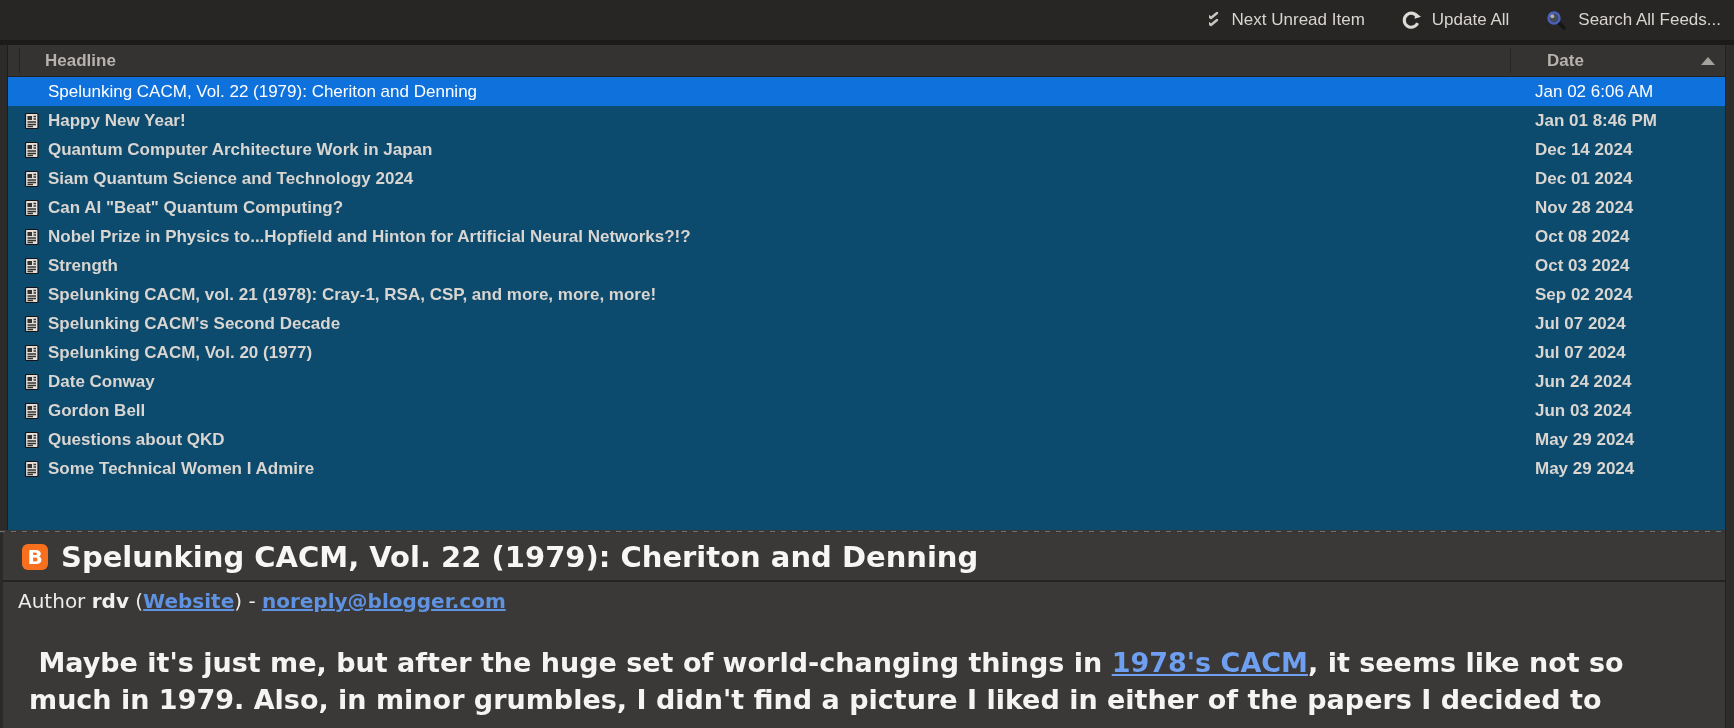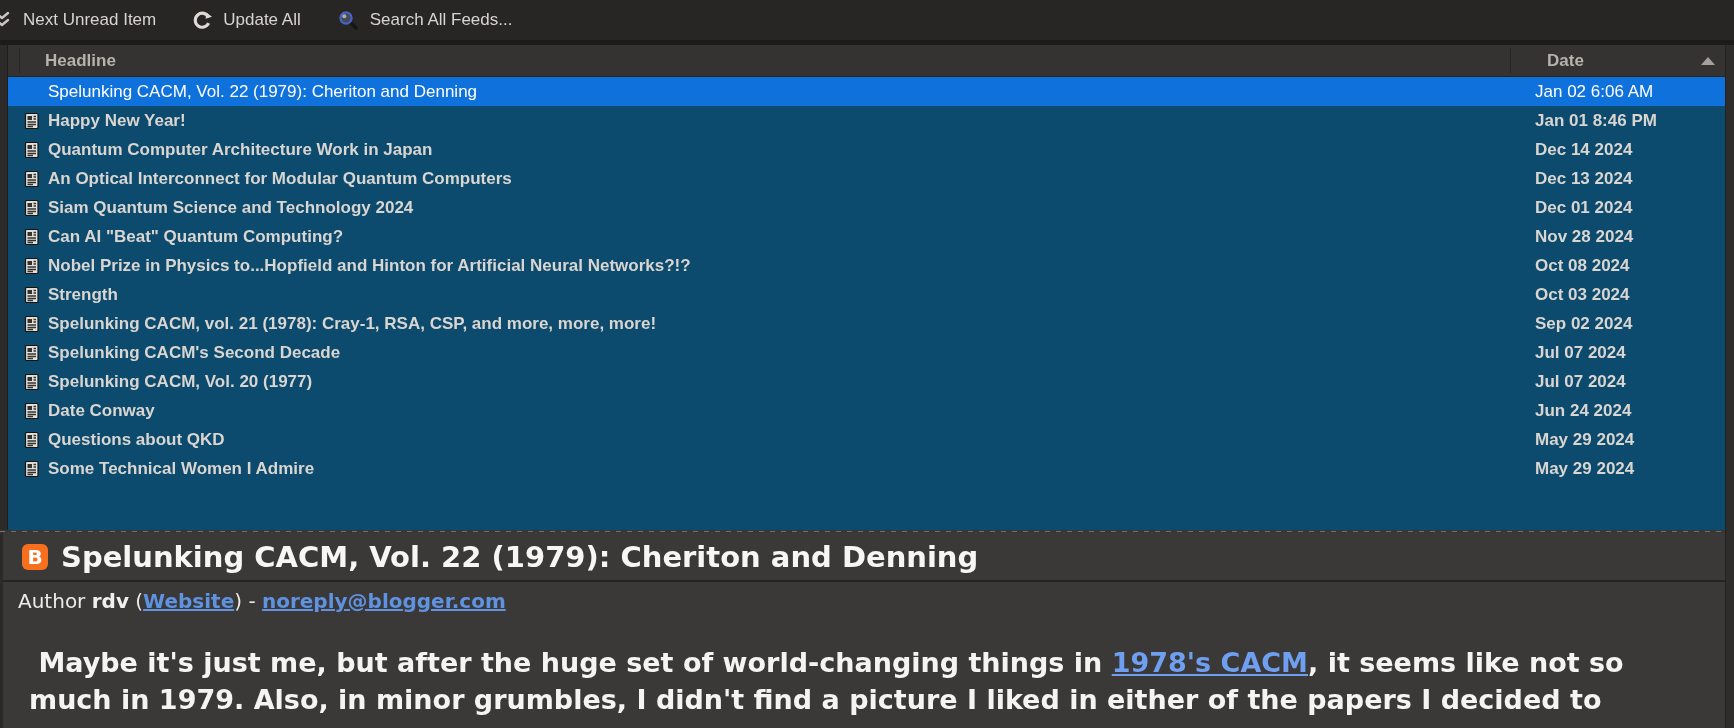--- a/index.html
+++ b/index.html
@@ -3,21 +3,21 @@
 <meta charset="utf-8">
 <style>
   html,body{margin:0;padding:0;}
   body{
     width:1734px;height:728px;overflow:hidden;position:relative;
     background:#3c3b3a;font-family:"Liberation Sans",sans-serif;
     -webkit-font-smoothing:antialiased;
   }
   
   .toolbar{position:absolute;top:0;left:0;right:0;height:45px;background:#1c1b1a;}
-  .toolbar-inner{height:40px;background:#272625;display:flex;align-items:center;}
+  .toolbar-inner{height:40px;background:#272625;display:flex;align-items:center;justify-content:flex-end;}
   .tool-item{display:flex;align-items:center;gap:10px;padding:0 13px;height:100%;
     color:#d8d5d0;font-size:17px;cursor:default;}
   .tool-item:first-child{padding-left:0;}
   .clip-icon{width:13px;height:22px;overflow:hidden;position:relative;flex:0 0 13px;}
   .clip-icon svg{position:absolute;left:-9px;top:0;}
   .tool-gap{width:10px;}
   
   .list-pane{position:absolute;top:45px;left:0;width:1734px;height:485px;background:#0c4a6e;overflow:hidden;}
   .left-strip{position:absolute;left:0;top:0;bottom:0;width:7px;background:#2c2b2a;border-right:1px solid #1e1d1c;z-index:6;}
   .list-header{position:absolute;top:0;left:0;right:0;height:31px;background:#343332;border-bottom:1px solid #232221;z-index:4;}
@@ -148,35 +148,20 @@
       <svg width="16" height="17" viewBox="0 0 16 17">
         <rect x="1.5" y="1" width="12.5" height="15" rx="1" fill="#e3e0db" stroke="#141414" stroke-width="1.2"></rect>
         <rect x="3.5" y="3.5" width="4.5" height="4" fill="#35332f"></rect>
         <line x1="9.5" y1="4" x2="12" y2="4" stroke="#35332f" stroke-width="1.3"></line>
         <line x1="9.5" y1="6.5" x2="12" y2="6.5" stroke="#35332f" stroke-width="1.3"></line>
         <line x1="3.5" y1="9.5" x2="12" y2="9.5" stroke="#35332f" stroke-width="1.3"></line>
         <line x1="3.5" y1="12" x2="12" y2="12" stroke="#35332f" stroke-width="1.3"></line>
         <line x1="3.5" y1="14" x2="9" y2="14" stroke="#35332f" stroke-width="1.3"></line>
       </svg>
     </span>
-    <span class="headline-cell">An Optical Interconnect for Modular Quantum Computers</span>
-    <span class="date-cell">Dec 13 2024</span>
-  </div>
-      <div class="row unread">
-    <span class="art-icon">
-      <svg width="16" height="17" viewBox="0 0 16 17">
-        <rect x="1.5" y="1" width="12.5" height="15" rx="1" fill="#e3e0db" stroke="#141414" stroke-width="1.2"></rect>
-        <rect x="3.5" y="3.5" width="4.5" height="4" fill="#35332f"></rect>
-        <line x1="9.5" y1="4" x2="12" y2="4" stroke="#35332f" stroke-width="1.3"></line>
-        <line x1="9.5" y1="6.5" x2="12" y2="6.5" stroke="#35332f" stroke-width="1.3"></line>
-        <line x1="3.5" y1="9.5" x2="12" y2="9.5" stroke="#35332f" stroke-width="1.3"></line>
-        <line x1="3.5" y1="12" x2="12" y2="12" stroke="#35332f" stroke-width="1.3"></line>
-        <line x1="3.5" y1="14" x2="9" y2="14" stroke="#35332f" stroke-width="1.3"></line>
-      </svg>
-    </span>
     <span class="headline-cell">Siam Quantum Science and Technology 2024</span>
     <span class="date-cell">Dec 01 2024</span>
   </div>
       <div class="row unread">
     <span class="art-icon">
       <svg width="16" height="17" viewBox="0 0 16 17">
         <rect x="1.5" y="1" width="12.5" height="15" rx="1" fill="#e3e0db" stroke="#141414" stroke-width="1.2"></rect>
         <rect x="3.5" y="3.5" width="4.5" height="4" fill="#35332f"></rect>
         <line x1="9.5" y1="4" x2="12" y2="4" stroke="#35332f" stroke-width="1.3"></line>
         <line x1="9.5" y1="6.5" x2="12" y2="6.5" stroke="#35332f" stroke-width="1.3"></line>
@@ -270,20 +255,35 @@
         <rect x="3.5" y="3.5" width="4.5" height="4" fill="#35332f"></rect>
         <line x1="9.5" y1="4" x2="12" y2="4" stroke="#35332f" stroke-width="1.3"></line>
         <line x1="9.5" y1="6.5" x2="12" y2="6.5" stroke="#35332f" stroke-width="1.3"></line>
         <line x1="3.5" y1="9.5" x2="12" y2="9.5" stroke="#35332f" stroke-width="1.3"></line>
         <line x1="3.5" y1="12" x2="12" y2="12" stroke="#35332f" stroke-width="1.3"></line>
         <line x1="3.5" y1="14" x2="9" y2="14" stroke="#35332f" stroke-width="1.3"></line>
       </svg>
     </span>
     <span class="headline-cell">Date Conway</span>
     <span class="date-cell">Jun 24 2024</span>
+  </div>
+      <div class="row unread">
+    <span class="art-icon">
+      <svg width="16" height="17" viewBox="0 0 16 17">
+        <rect x="1.5" y="1" width="12.5" height="15" rx="1" fill="#e3e0db" stroke="#141414" stroke-width="1.2"></rect>
+        <rect x="3.5" y="3.5" width="4.5" height="4" fill="#35332f"></rect>
+        <line x1="9.5" y1="4" x2="12" y2="4" stroke="#35332f" stroke-width="1.3"></line>
+        <line x1="9.5" y1="6.5" x2="12" y2="6.5" stroke="#35332f" stroke-width="1.3"></line>
+        <line x1="3.5" y1="9.5" x2="12" y2="9.5" stroke="#35332f" stroke-width="1.3"></line>
+        <line x1="3.5" y1="12" x2="12" y2="12" stroke="#35332f" stroke-width="1.3"></line>
+        <line x1="3.5" y1="14" x2="9" y2="14" stroke="#35332f" stroke-width="1.3"></line>
+      </svg>
+    </span>
+    <span class="headline-cell">Gordon Bell</span>
+    <span class="date-cell">Jun 03 2024</span>
   </div>
       <div class="row unread">
     <span class="art-icon">
       <svg width="16" height="17" viewBox="0 0 16 17">
         <rect x="1.5" y="1" width="12.5" height="15" rx="1" fill="#e3e0db" stroke="#141414" stroke-width="1.2"></rect>
         <rect x="3.5" y="3.5" width="4.5" height="4" fill="#35332f"></rect>
         <line x1="9.5" y1="4" x2="12" y2="4" stroke="#35332f" stroke-width="1.3"></line>
         <line x1="9.5" y1="6.5" x2="12" y2="6.5" stroke="#35332f" stroke-width="1.3"></line>
         <line x1="3.5" y1="9.5" x2="12" y2="9.5" stroke="#35332f" stroke-width="1.3"></line>
         <line x1="3.5" y1="12" x2="12" y2="12" stroke="#35332f" stroke-width="1.3"></line>

